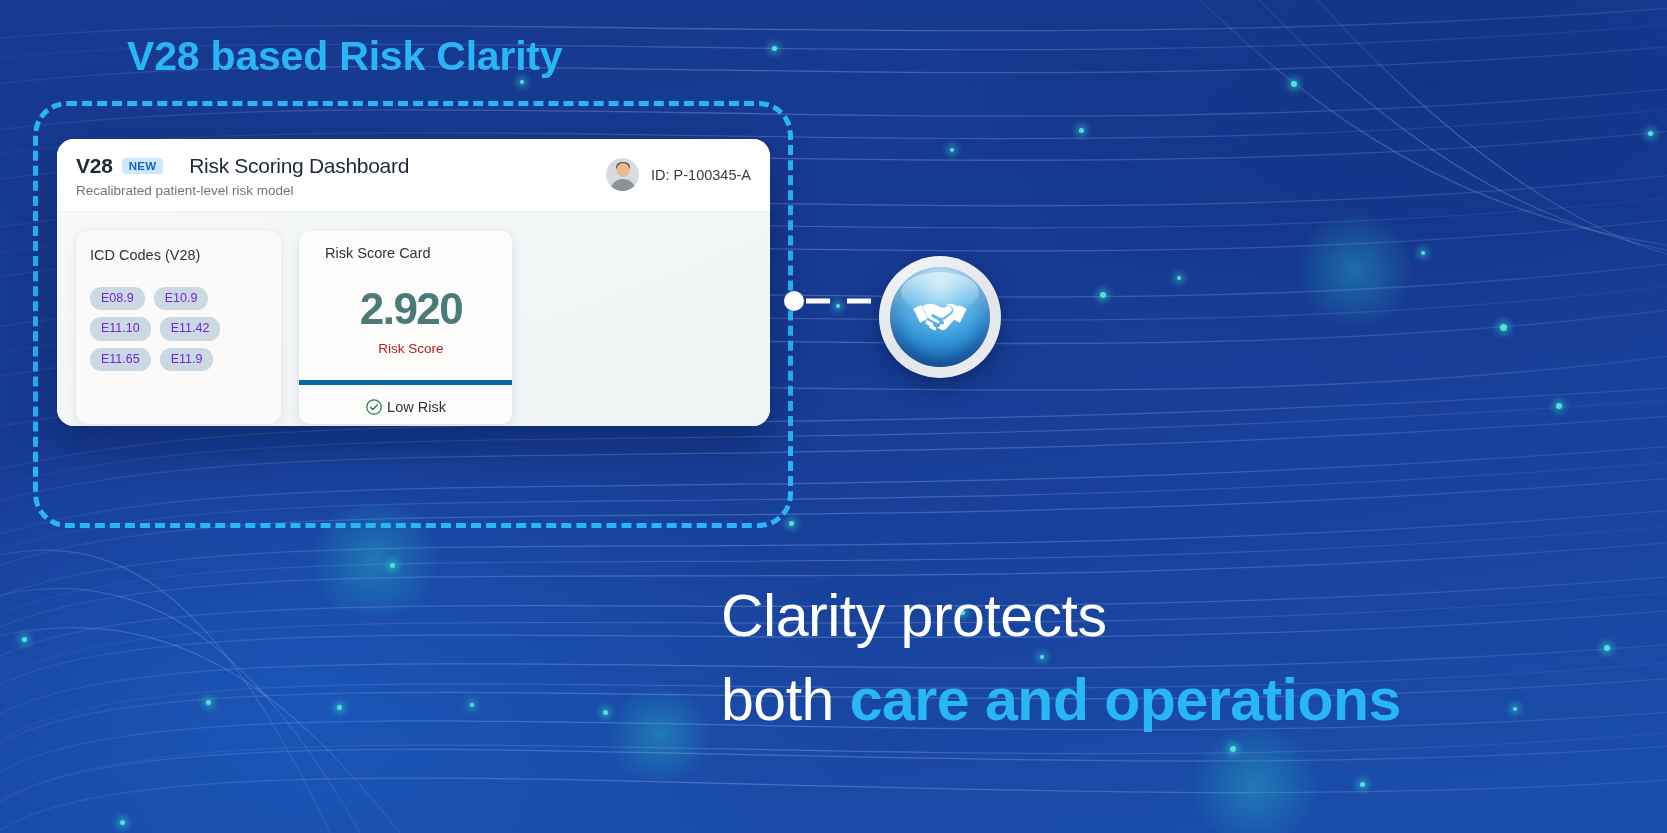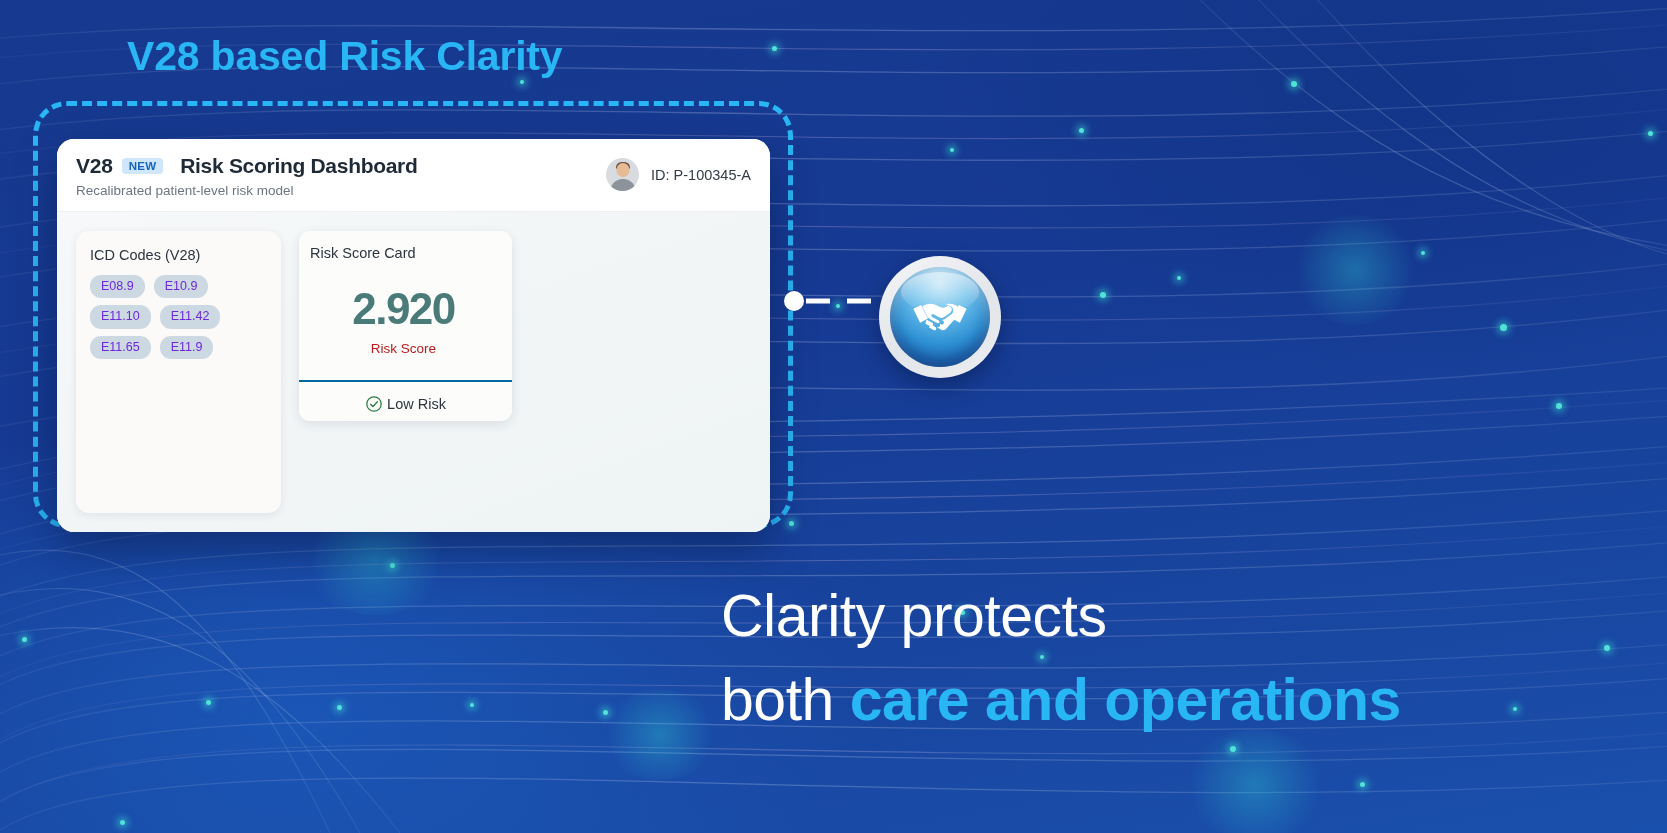--- a/index.html
+++ b/index.html
@@ -50,21 +50,21 @@
     left: 33px; top: 101px;
     width: 760px; height: 427px;
     border: 5px dashed #29b6f5;
     border-radius: 34px;
   }
 
   
   .dash-card {
     position: absolute;
     left: 57px; top: 139px;
-    width: 713px; height: 393px;
+    width: 713px; height: 287px;
     background: #ffffff;
     border-radius: 17px;
     box-shadow: 0 18px 44px rgba(4,14,50,0.40);
     overflow: hidden;
     display: flex;
     flex-direction: column;
   }
   .card-header {
     flex: 0 0 auto;
     padding: 15px 19px 13px 19px;
@@ -90,24 +90,24 @@
     font-weight: bold;
     color: #1565c0;
     background: #cfe6fb;
     border-radius: 4px;
     padding: 3px 7px 2px 7px;
     letter-spacing: 0.2px;
     line-height: 1;
   }
   .dash-title {
     font-size: 21px;
-    font-weight: bold;
+    font-weight: normal;
     color: #1f2a37;
     letter-spacing: -0.3px;
-    margin-left: 8px;
+    margin-left: 17px;
   }
   .dash-sub {
     margin-top: 5px;
     font-size: 13.5px;
     color: #6c7682;
   }
   .patient {
     display: flex;
     align-items: center;
     gap: 12px;
@@ -165,21 +165,21 @@
     width: 205px;
     flex: 0 0 auto;
     background: #fbfaf8;
     border-radius: 13px;
     box-shadow: 0 2px 9px rgba(30,48,80,0.09);
     padding: 16px 14px;
   }
   .panel-title {
     font-size: 14.5px;
     color: #2b343f;
-    margin-bottom: 12px;
+    margin-bottom: 24px;
   }
   .pill-wrap {
     display: flex;
     flex-wrap: wrap;
     gap: 7px 9px;
   }
   .pill {
     background: #cdd9e2;
     color: #6d28d9;
     font-size: 12.5px;
@@ -192,21 +192,21 @@
   .score-card {
     width: 213px;
     flex: 0 0 auto;
     align-self: flex-start;
     background: #fcfcfb;
     border-radius: 11px;
     box-shadow: 0 3px 11px rgba(30,48,80,0.11);
     overflow: hidden;
   }
   .score-top {
-    padding: 14px 15px 24px 11px;
+    padding: 14px 15px 24px 26px;
   }
   .score-head {
     font-size: 14.5px;
     color: #2b343f;
   }
   .score-value {
     margin-top: 26px;
     text-align: center;
     font-size: 44px;
     font-weight: bold;
@@ -214,21 +214,21 @@
     letter-spacing: -1.5px;
     line-height: 1;
   }
   .score-caption {
     margin-top: 10px;
     text-align: center;
     font-size: 13.5px;
     color: #b91c1c;
   }
   .score-foot {
-    border-top: 2px solid #0369a1;
+    border-top: 5px solid #0369a1;
     padding: 13px 0 8px 0;
     display: flex;
     align-items: center;
     justify-content: center;
     gap: 4px;
   }
   .check-icon { width: 18px; height: 18px; display: block; }
   .risk-label {
     font-size: 14.5px;
     color: #2c353f;

